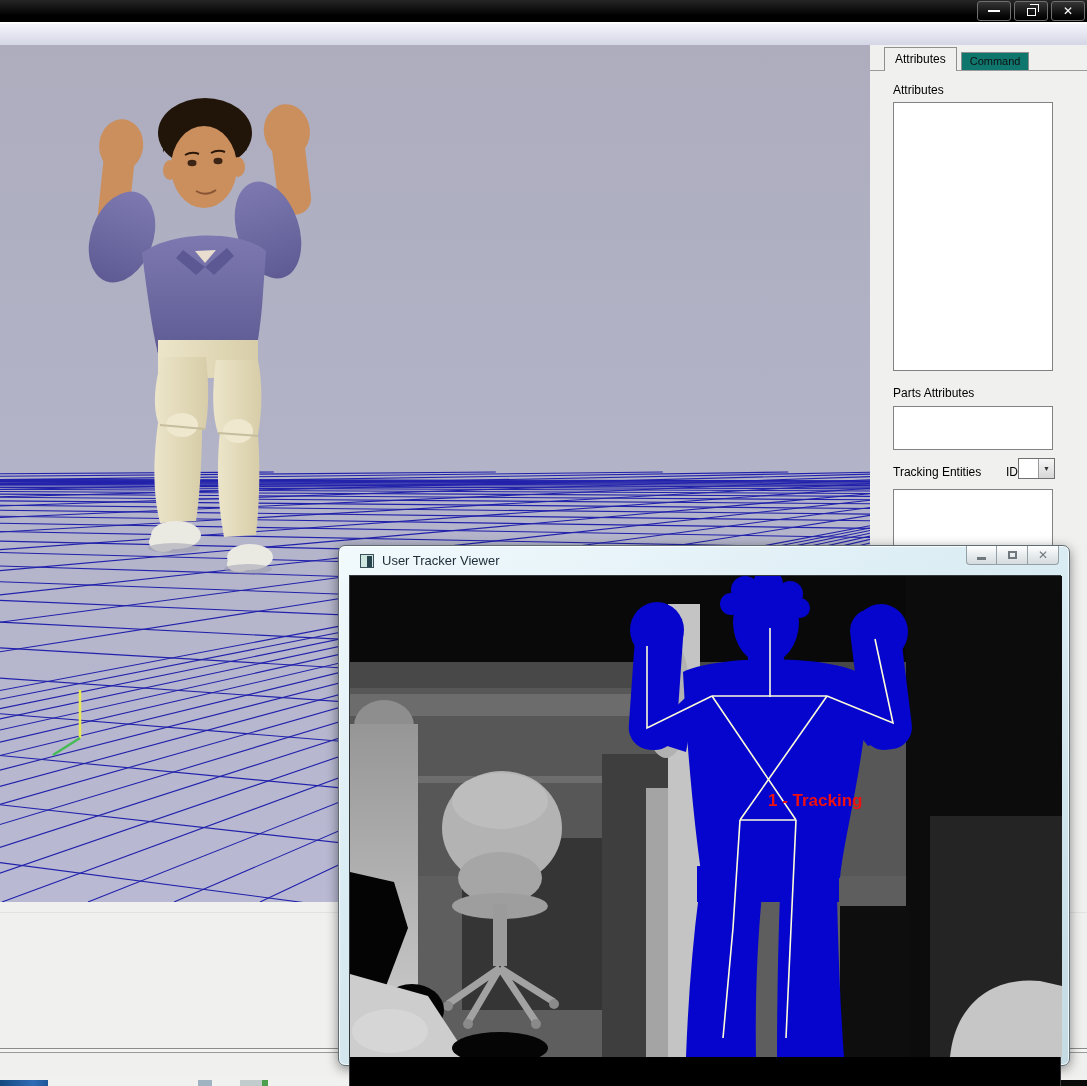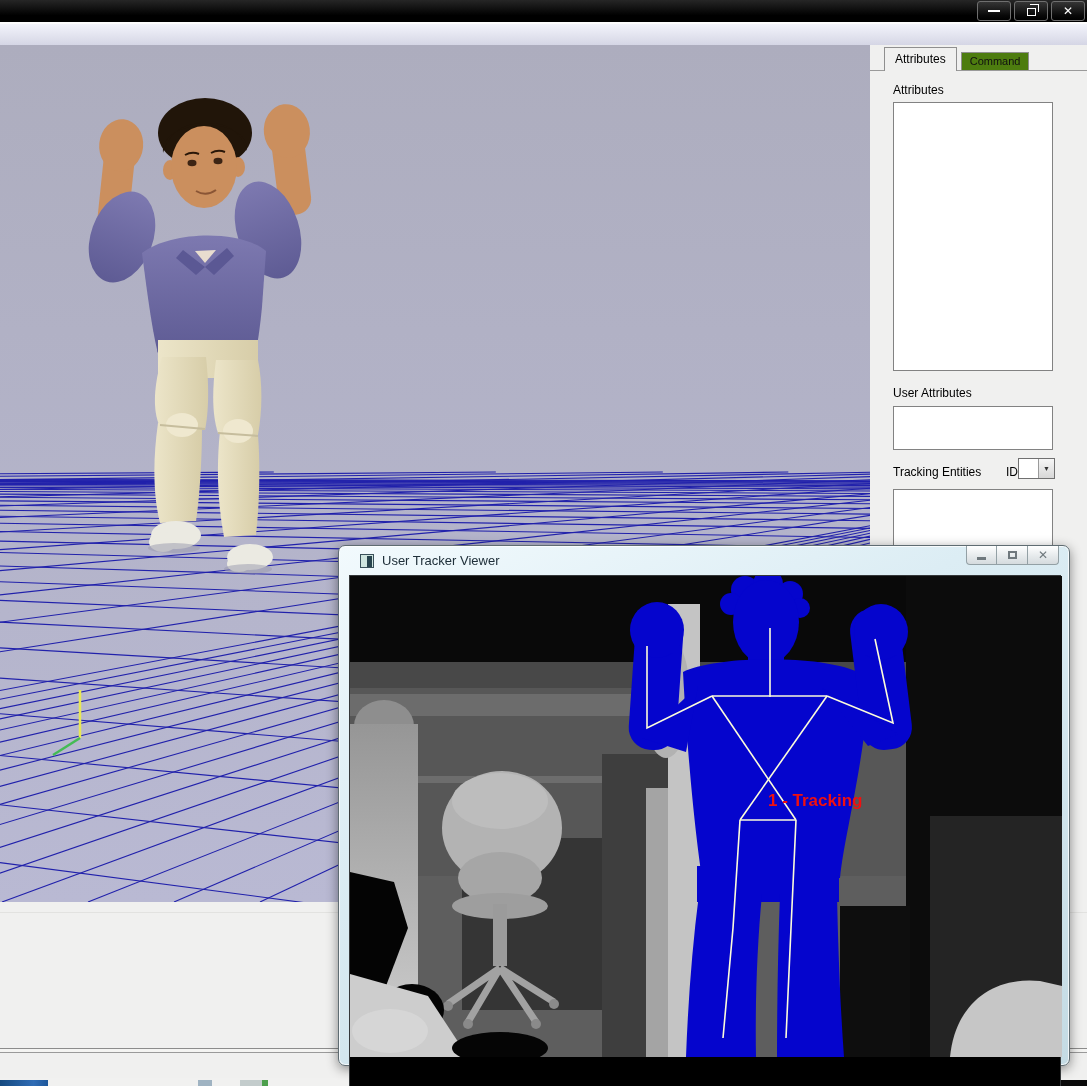--- a/index.html
+++ b/index.html
@@ -27,21 +27,21 @@
   
   .viewport{position:absolute;left:0;top:45px;width:870px;height:857px;overflow:hidden;
             background:linear-gradient(#adadbe,#b9b9d3);}
   .viewport svg{position:absolute;left:0;top:0;}
 
   
   .sidebar{position:absolute;left:870px;top:45px;width:217px;height:1033px;background:#f0f0ef;}
   .sidebar-tabs{position:absolute;left:0;top:3px;width:217px;height:23px;
             border-bottom:1px solid #9a9a9a;padding-left:14px;display:flex;align-items:flex-end;}
   .tab{border:1px solid #8f8f8f;border-bottom:none;padding:3px 9px 4px;font-size:12px;
-       background:#4d7c0f;position:relative;cursor:default;}
+       background:#0f766e;position:relative;cursor:default;}
   .tab.active{background:#f0f0ef;margin-bottom:-1px;padding:4px 10px 5px;z-index:2;}
   .tab.inactive{font-size:11px;margin-left:4px;padding:2px 8px 3px;color:#111;}
   .side-label{position:absolute;left:23px;font-size:12px;color:#000;}
   .listbox{position:absolute;left:23px;width:160px;background:#fff;border:1px solid #828282;}
   .combo{position:absolute;left:148px;top:413px;width:37px;height:21px;border:1px solid #707070;
          background:#fff;display:flex;}
   .combo-field{flex:1;font-size:11px;}
   .combo-btn{width:16px;border-left:1px solid #9a9a9a;
              background:linear-gradient(#f6f6f6,#d7d7d7);display:flex;align-items:center;justify-content:center;
              font-size:7px;color:#333;cursor:default;}
@@ -254,21 +254,21 @@
     </svg>
   </div>
 
   <div class="sidebar">
     <div class="sidebar-tabs">
       <div class="tab active">Attributes</div>
       <div class="tab inactive">Command</div>
     </div>
     <div class="side-label" style="top:38px">Attributes</div>
     <div class="listbox" style="top:57px;height:269px"></div>
-    <div class="side-label" style="top:341px">User Attributes</div>
+    <div class="side-label" style="top:341px">Parts Attributes</div>
     <div class="listbox" style="top:361px;height:44px"></div>
     <div class="side-label" style="top:420px">Tracking Entities</div>
     <div class="side-label" style="left:136px;top:420px">ID</div>
     <div class="combo">
       <div class="combo-field"></div>
       <div class="combo-btn">
           <span>▼</span>
         </div>
     </div>
     <div class="listbox" style="top:444px;height:210px"></div>

